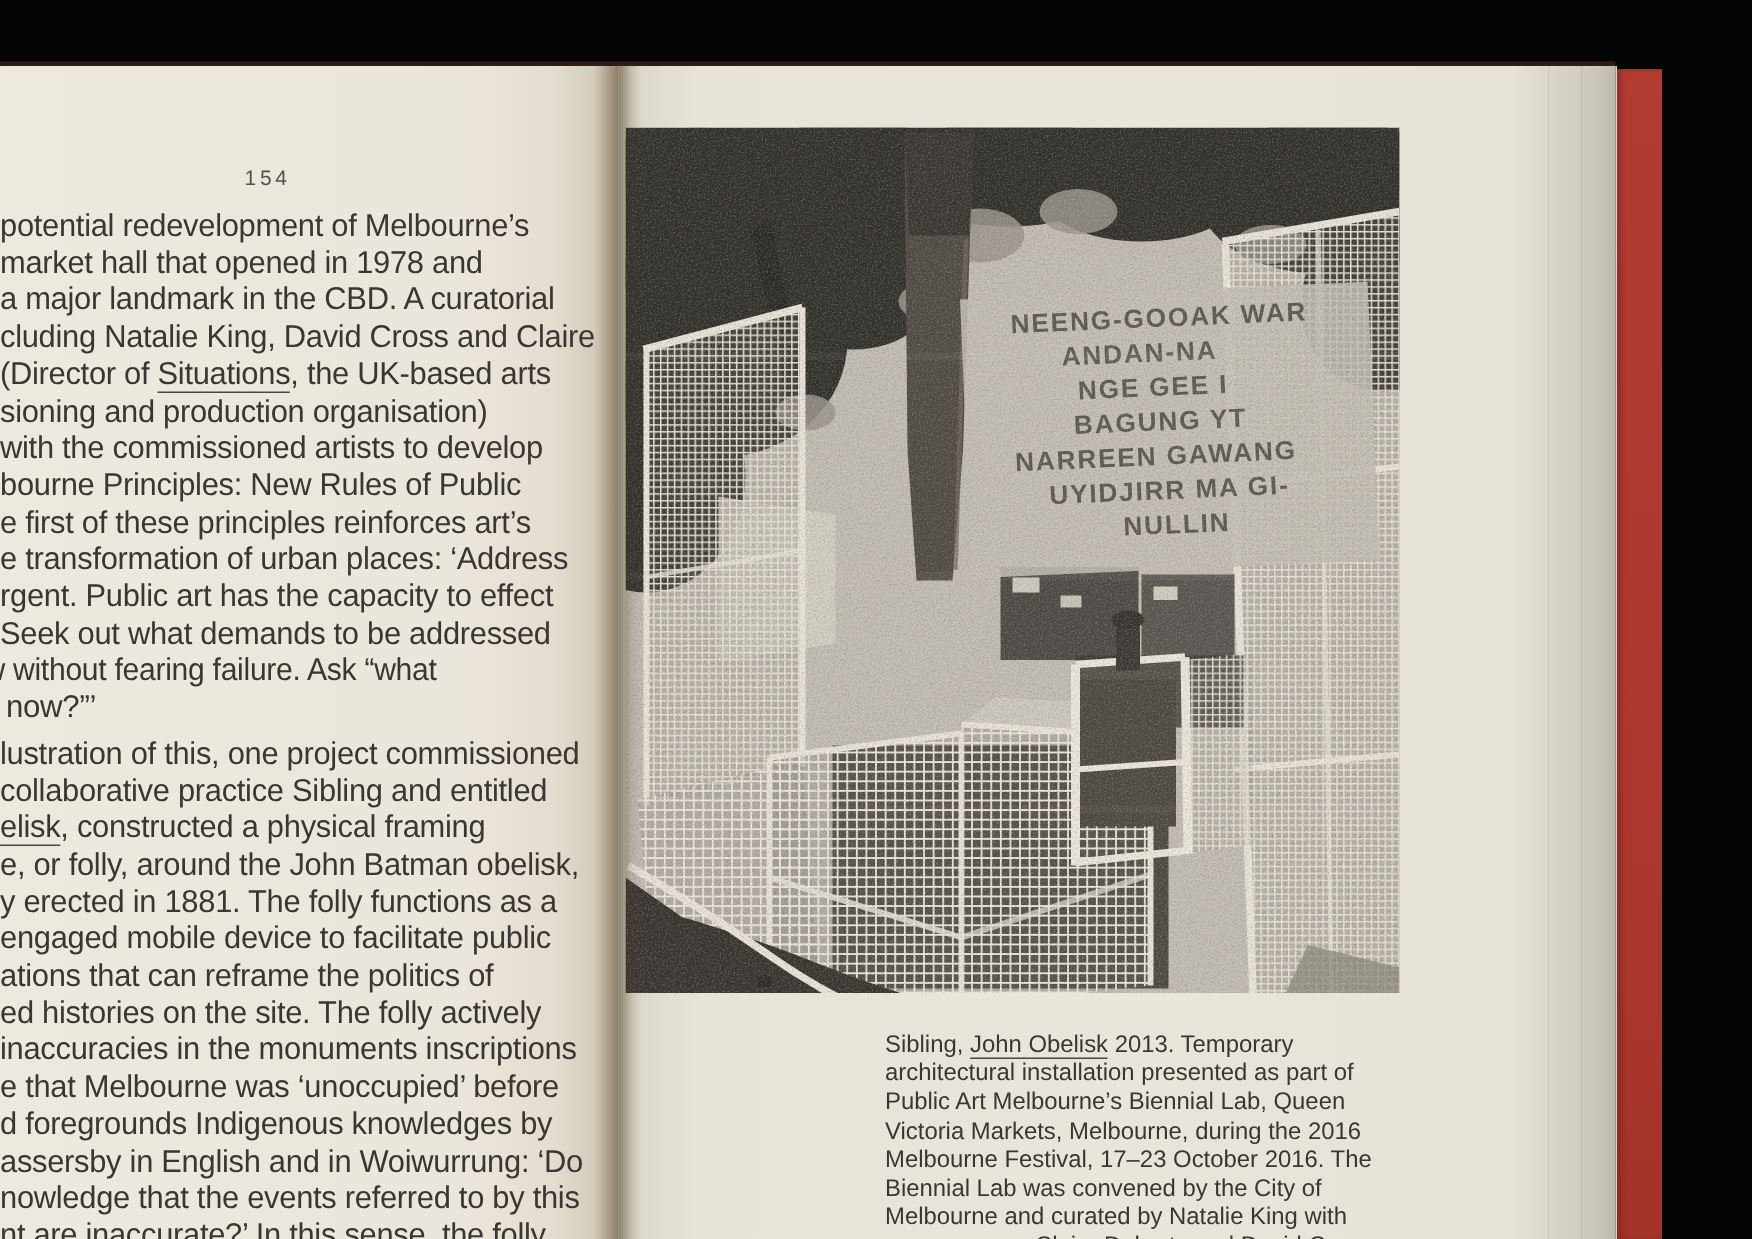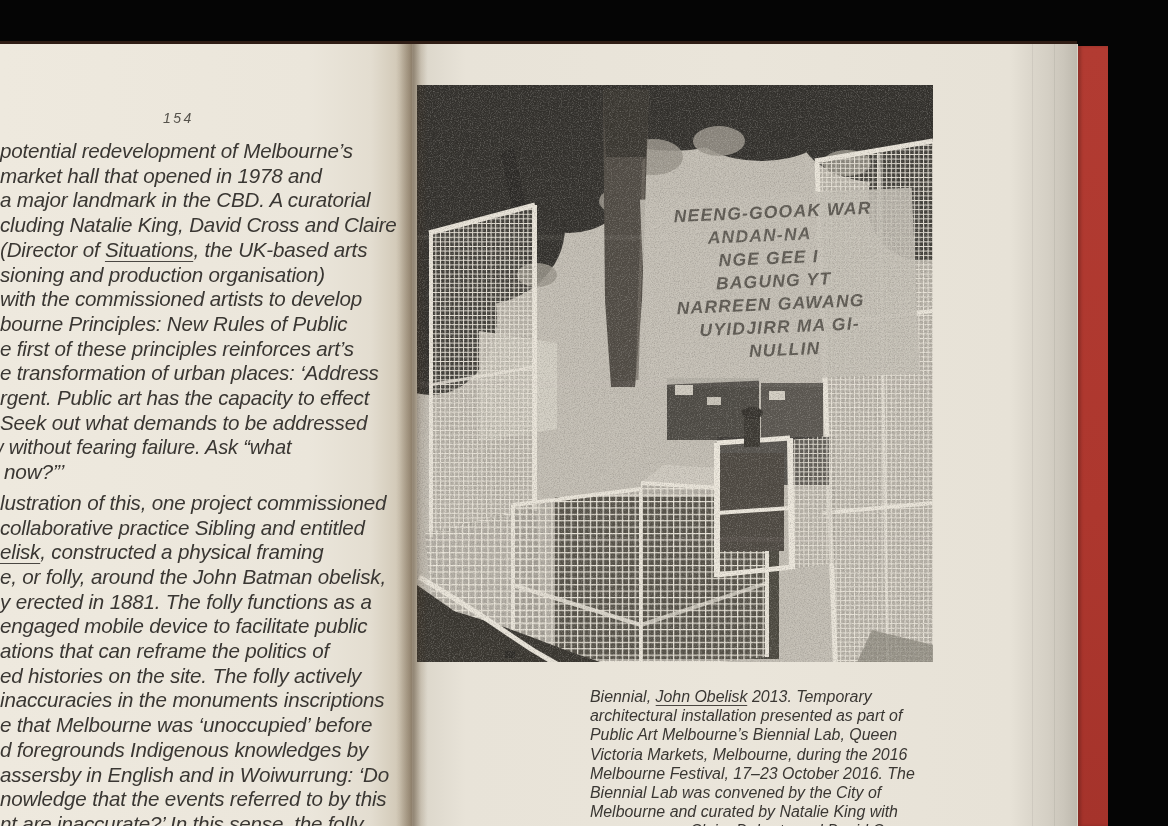--- a/index.html
+++ b/index.html
@@ -2,21 +2,21 @@
 <html><head>
 <meta charset="utf-8">
 <style>
   html,body{margin:0;padding:0;}
   body{
     width:1168px;height:826px;overflow:hidden;position:relative;
     background:#050505;
     font-family:"Liberation Sans",sans-serif;
     -webkit-font-smoothing:antialiased;
   }
-  .abs{position:absolute;font-style:italic;}
+  .abs{position:absolute;}
   
   .book-top-line{left:0;top:41px;width:1077px;height:3px;background:#2f1d15;}
   .left-page{
     left:0;top:44px;width:412px;height:782px;overflow:hidden;
     background:linear-gradient(90deg,#eee9de 0%,#ebe6db 75%,#e3ddd0 90%,#d1c8b6 97%,#b7ab97 100%);
   }
   .right-page{
     left:412px;top:44px;width:598px;height:782px;overflow:hidden;
     background:linear-gradient(90deg,#c9c0ae 0%,#ddd8cc 2.5%,#e8e3d8 9%,#eae5da 55%,#e7e2d7 100%);
   }
@@ -245,21 +245,21 @@
         <rect x="0" y="150" width="516" height="5" opacity="0.07"></rect>
         <rect x="0" y="296" width="516" height="6" opacity="0.06"></rect>
         <rect x="0" y="452" width="516" height="5" opacity="0.06"></rect>
       </g>
 
       <rect width="516" height="577" filter="url(#grainDark)" opacity="0.5"></rect>
       <rect width="516" height="577" filter="url(#grainLight)" opacity="0.45"></rect>
     </svg>
   </div>
   <div id="caption">
-      <div class="cap-line" style="transform: scaleX(0.995025);"><span>Biennial, </span><span class="u">John Obelisk</span><span> 2013. Temporary</span></div>
+      <div class="cap-line" style="transform: scaleX(0.995025);"><span>Sibling, </span><span class="u">John Obelisk</span><span> 2013. Temporary</span></div>
       <div class="cap-line" style="transform: scaleX(0.995025);"><span>architectural installation presented as part of</span></div>
       <div class="cap-line" style="transform: scaleX(0.995025);"><span>Public Art Melbourne’s Biennial Lab, Queen</span></div>
       <div class="cap-line" style="transform: scaleX(0.995025);"><span>Victoria Markets, Melbourne, during the 2016</span></div>
       <div class="cap-line" style="transform: scaleX(0.995025);"><span>Melbourne Festival, 17–23 October 2016. The</span></div>
       <div class="cap-line" style="transform: scaleX(0.995025);"><span>Biennial Lab was convened by the City of</span></div>
       <div class="cap-line" style="transform: scaleX(0.995025);"><span>Melbourne and curated by Natalie King with</span></div>
       <div class="cap-line" style="transform: scaleX(0.995025);"><span>co-convenors Claire Doherty and David Cross.</span></div>
     </div>
 </div>
 

